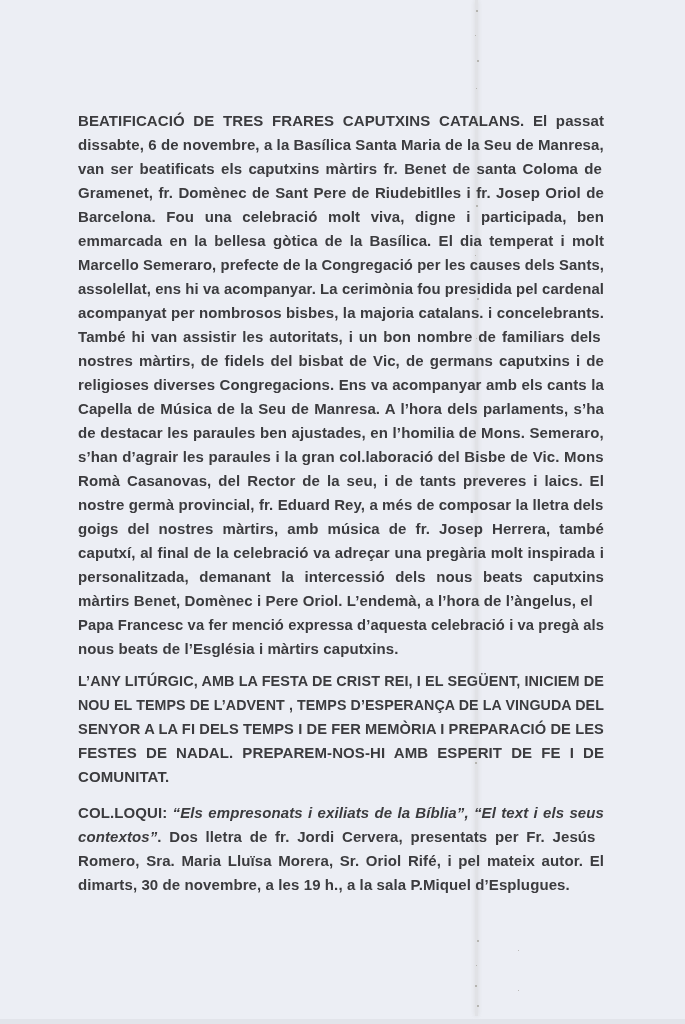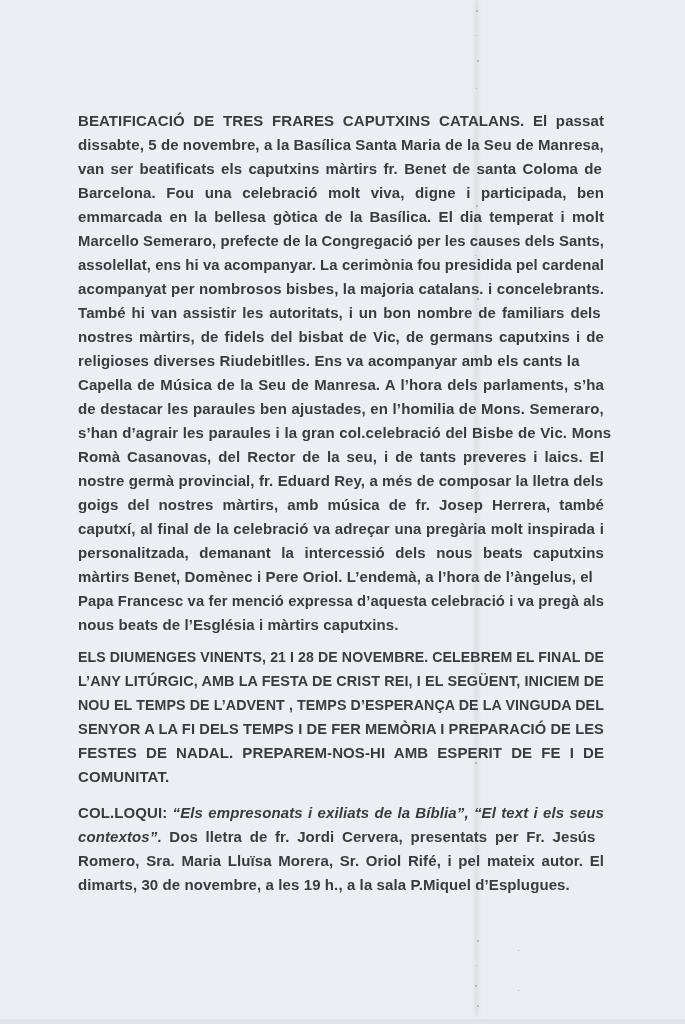--- a/index.html
+++ b/index.html
@@ -71,44 +71,44 @@
   }
 </style>
 </head>
 <body>
 
 <div class="page">
   <div class="scan-crease"></div>
   <div class="text-block">
       <div class="para">
         <div class="line"><span class="inner" style="word-spacing: 4.32143px;"><span class="run">BEATIFICACIÓ DE TRES FRARES CAPUTXINS CATALANS. El passat</span></span></div>
-        <div class="line"><span class="inner"><span class="run">dissabte, 5 de novembre, a la Basílica Santa Maria de la Seu de Manresa,</span></span></div>
+        <div class="line"><span class="inner"><span class="run">dissabte, 6 de novembre, a la Basílica Santa Maria de la Seu de Manresa,</span></span></div>
         <div class="line"><span class="inner" style="word-spacing: 1.98438px;"><span class="run">van ser beatificats els  caputxins màrtirs fr. Benet de santa Coloma de</span></span></div>
+        <div class="line"><span class="inner" style="word-spacing: 1.14453px;"><span class="run">Gramenet, fr. Domènec de Sant Pere de Riudebitlles i fr. Josep Oriol de</span></span></div>
         <div class="line"><span class="inner" style="word-spacing: 6.31944px;"><span class="run">Barcelona. Fou una celebració molt viva, digne i participada, ben</span></span></div>
         <div class="line"><span class="inner" style="word-spacing: 2.89453px;"><span class="run">emmarcada en la bellesa gòtica de la Basílica. El dia temperat i molt</span></span></div>
         <div class="line"><span class="inner" style="transform: scaleX(0.986375);"><span class="run">Marcello Semeraro, prefecte de la Congregació per les causes dels Sants,</span></span></div>
         <div class="line"><span class="inner" style="transform: scaleX(0.990875);"><span class="run">assolellat, ens hi va acompanyar. La cerimònia fou presidida pel cardenal</span></span></div>
         <div class="line"><span class="inner" style="word-spacing: 0.164062px;"><span class="run">acompanyat per nombrosos bisbes, la majoria catalans. i concelebrants.</span></span></div>
         <div class="line"><span class="inner" style="word-spacing: 1.59821px;"><span class="run">També hi van assistir  les autoritats, i un bon nombre de familiars  dels</span></span></div>
         <div class="line"><span class="inner" style="word-spacing: 1.79167px;"><span class="run">nostres màrtirs, de fidels del bisbat de Vic, de germans caputxins i de</span></span></div>
-        <div class="line"><span class="inner" style="word-spacing: 0.135937px;"><span class="run">religioses diverses Riudebitlles. Ens va acompanyar amb els cants  la</span></span></div>
+        <div class="line"><span class="inner" style="word-spacing: 0.135937px;"><span class="run">religioses diverses Congregacions. Ens va acompanyar amb els cants  la</span></span></div>
         <div class="line"><span class="inner" style="word-spacing: 1.03516px;"><span class="run">Capella de Música de la Seu de Manresa. A l’hora dels parlaments, s’ha</span></span></div>
         <div class="line"><span class="inner" style="word-spacing: 0.259943px;"><span class="run">de destacar les paraules ben  ajustades, en l’homilia de Mons. Semeraro,</span></span></div>
-        <div class="line"><span class="inner" style="word-spacing: 0.348558px;"><span class="run">s’han  d’agrair les paraules i la gran col.celebració del Bisbe de Vic. Mons</span></span></div>
+        <div class="line"><span class="inner" style="word-spacing: 0.348558px;"><span class="run">s’han  d’agrair les paraules i la gran col.laboració del Bisbe de Vic. Mons</span></span></div>
         <div class="line"><span class="inner" style="word-spacing: 2.67067px;"><span class="run">Romà Casanovas, del Rector de la seu, i de tants preveres i laics. El</span></span></div>
         <div class="line"><span class="inner"><span class="run">nostre germà provincial, fr. Eduard Rey, a més de composar la lletra dels</span></span></div>
         <div class="line"><span class="inner" style="word-spacing: 4.76562px;"><span class="run">goigs del nostres màrtirs, amb música de fr. Josep Herrera, també</span></span></div>
         <div class="line"><span class="inner" style="word-spacing: 0.414062px; text-align: center;"><span class="run">caputxí, al final de la celebració va adreçar una pregària molt inspirada i</span></span></div>
         <div class="line"><span class="inner" style="word-spacing: 6.21652px;"><span class="run">personalitzada, demanant la intercessió dels nous beats caputxins</span></span></div>
         <div class="line"><span class="inner"><span class="run">màrtirs Benet, Domènec i Pere Oriol. L’endemà, a l’hora de l’àngelus, el</span></span></div>
         <div class="line"><span class="inner" style="transform: scaleX(0.983206);"><span class="run">Papa Francesc va fer menció expressa  d’aquesta celebració i va pregà als</span></span></div>
         <div class="line last"><span class="inner"><span class="run">nous beats de l’Església i  màrtirs caputxins.</span></span></div>
       </div>
       <div class="para">
-        <div class="line"><span class="inner" style="transform: scaleX(0.941887);"><span class="run">ELS DIUMENGES VINENTS, 21 I 28 DE NOVEMBRE. CELEBREM EL FINAL DE</span></span></div>
         <div class="line"><span class="inner" style="transform: scaleX(0.962048);"><span class="run">L’ANY LITÚRGIC, AMB LA FESTA DE CRIST REI, I EL SEGÜENT, INICIEM DE</span></span></div>
         <div class="line"><span class="inner" style="transform: scaleX(0.948923);"><span class="run">NOU EL TEMPS DE L’ADVENT , TEMPS D’ESPERANÇA DE LA VINGUDA DEL</span></span></div>
         <div class="line"><span class="inner" style="transform: scaleX(0.977837);"><span class="run">SENYOR A LA FI DELS TEMPS I DE FER MEMÒRIA I PREPARACIÓ DE LES</span></span></div>
         <div class="line"><span class="inner" style="word-spacing: 4.77257px;"><span class="run">FESTES DE NADAL. PREPAREM-NOS-HI AMB ESPERIT DE FE I DE</span></span></div>
         <div class="line last"><span class="inner"><span class="run">COMUNITAT.</span></span></div>
       </div>
       <div class="para">
         <div class="line"><span class="inner" style="word-spacing: 0.988281px;"><span class="run">COL.LOQUI: </span><span class="run italic">“Els empresonats i exiliats de la Bíblia”, “El text i els seus</span></span></div>
         <div class="line"><span class="inner" style="word-spacing: 3.37969px;"><span class="run italic">contextos”</span><span class="run">. Dos lletra de fr. Jordi Cervera, presentats per Fr. Jesús</span></span></div>
         <div class="line"><span class="inner" style="word-spacing: 2.31771px;"><span class="run">Romero, Sra. Maria Lluïsa Morera, Sr. Oriol Rifé, i pel mateix autor. El</span></span></div>

